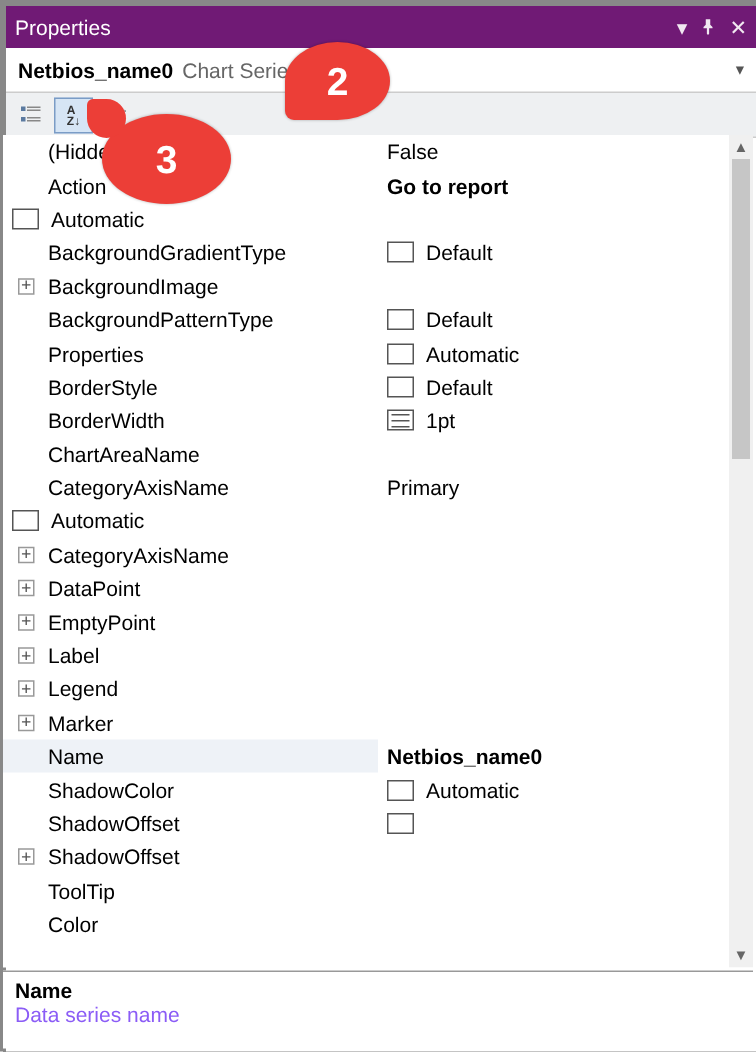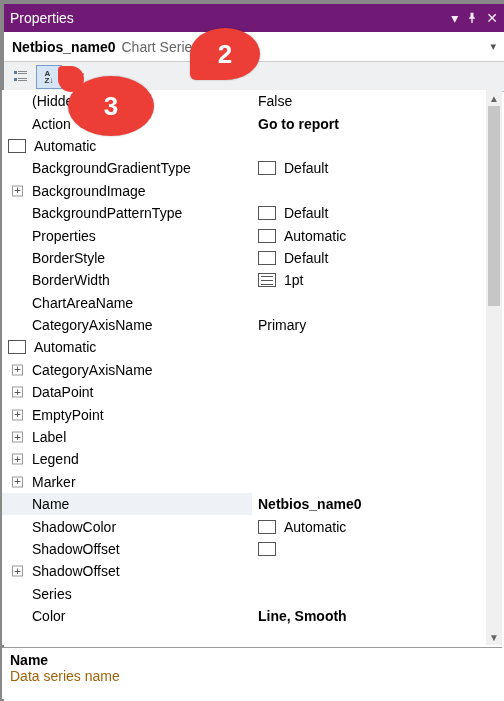--- a/index.html
+++ b/index.html
@@ -110,21 +110,21 @@
   }
   .swatch.border-style div { height: 1px; background: #555; }
   .bold { font-weight: bold; }
   .desc-panel {
     position: absolute; left: 2px; right: 2px; bottom: 2px; height: 52px;
     border-top: 1px solid #999;
     padding: 4px 8px;
     background: #fff;
   }
   .desc-title { font-weight: bold; font-size: 14px; }
-  .desc-text { font-size: 14px; color: #a16207; }
+  .desc-text { font-size: 14px; color: #8b5cf6; }
   .callout {
     position: absolute;
     width: 70px; height: 52px;
     background: #ec3e37;
     border-radius: 50% 50% 50% 6px / 50% 50% 50% 6px;
     color: #fff; font-weight: bold; font-size: 26px;
     display: flex; align-items: center; justify-content: center;
     z-index: 20;
     box-shadow: 0 0 2px rgba(0,0,0,.3);
   }
@@ -376,32 +376,29 @@
         <div class="prop-name">
           <div class="expander">+</div>
           <span>ShadowOffset</span>
         </div>
         <div class="prop-val">
           <span></span>
         </div>
       </div>
       <div class="prop-row">
         <div class="prop-name">
-          <span>Series</span>
+          <span>ToolTip</span>
         </div>
         <div class="prop-val">
           <span></span>
         </div>
       </div>
       <div class="prop-row">
         <div class="prop-name">
           <span>Color</span>
-        </div>
-        <div class="prop-val bold">
-          <span>Line, Smooth</span>
         </div>
       </div>
     </div>
   <div class="scrollbar">
     <div class="sb-btn">▲</div>
     <div class="sb-track">
       <div class="sb-thumb"></div>
     </div>
     <div class="sb-btn">▼</div>
   </div>

